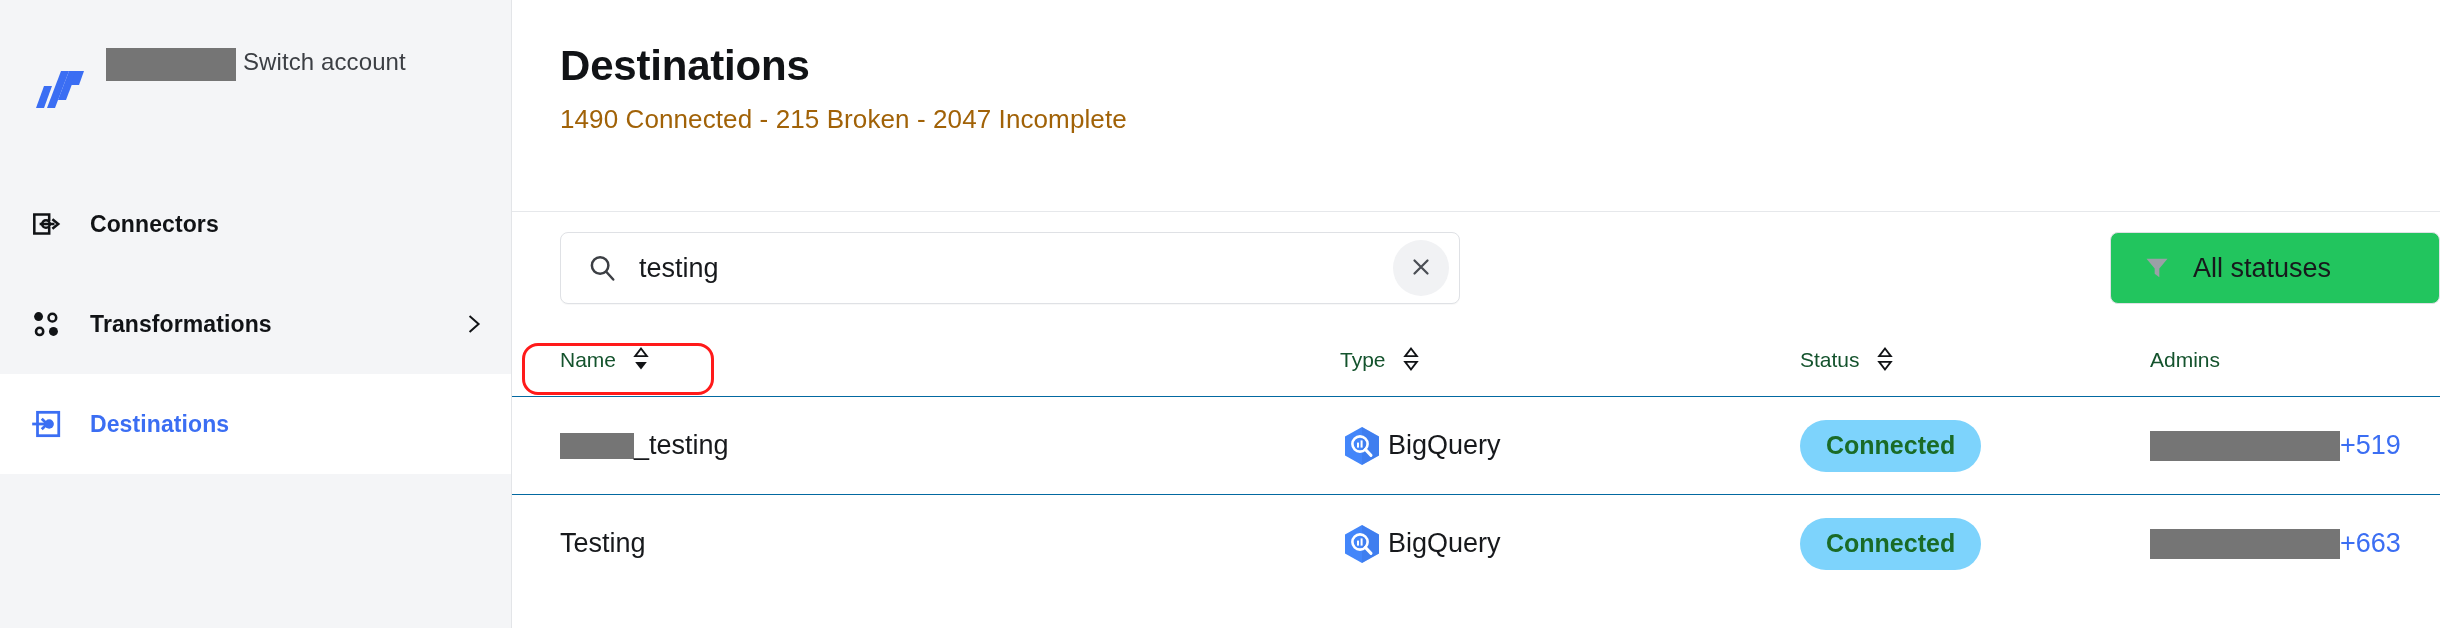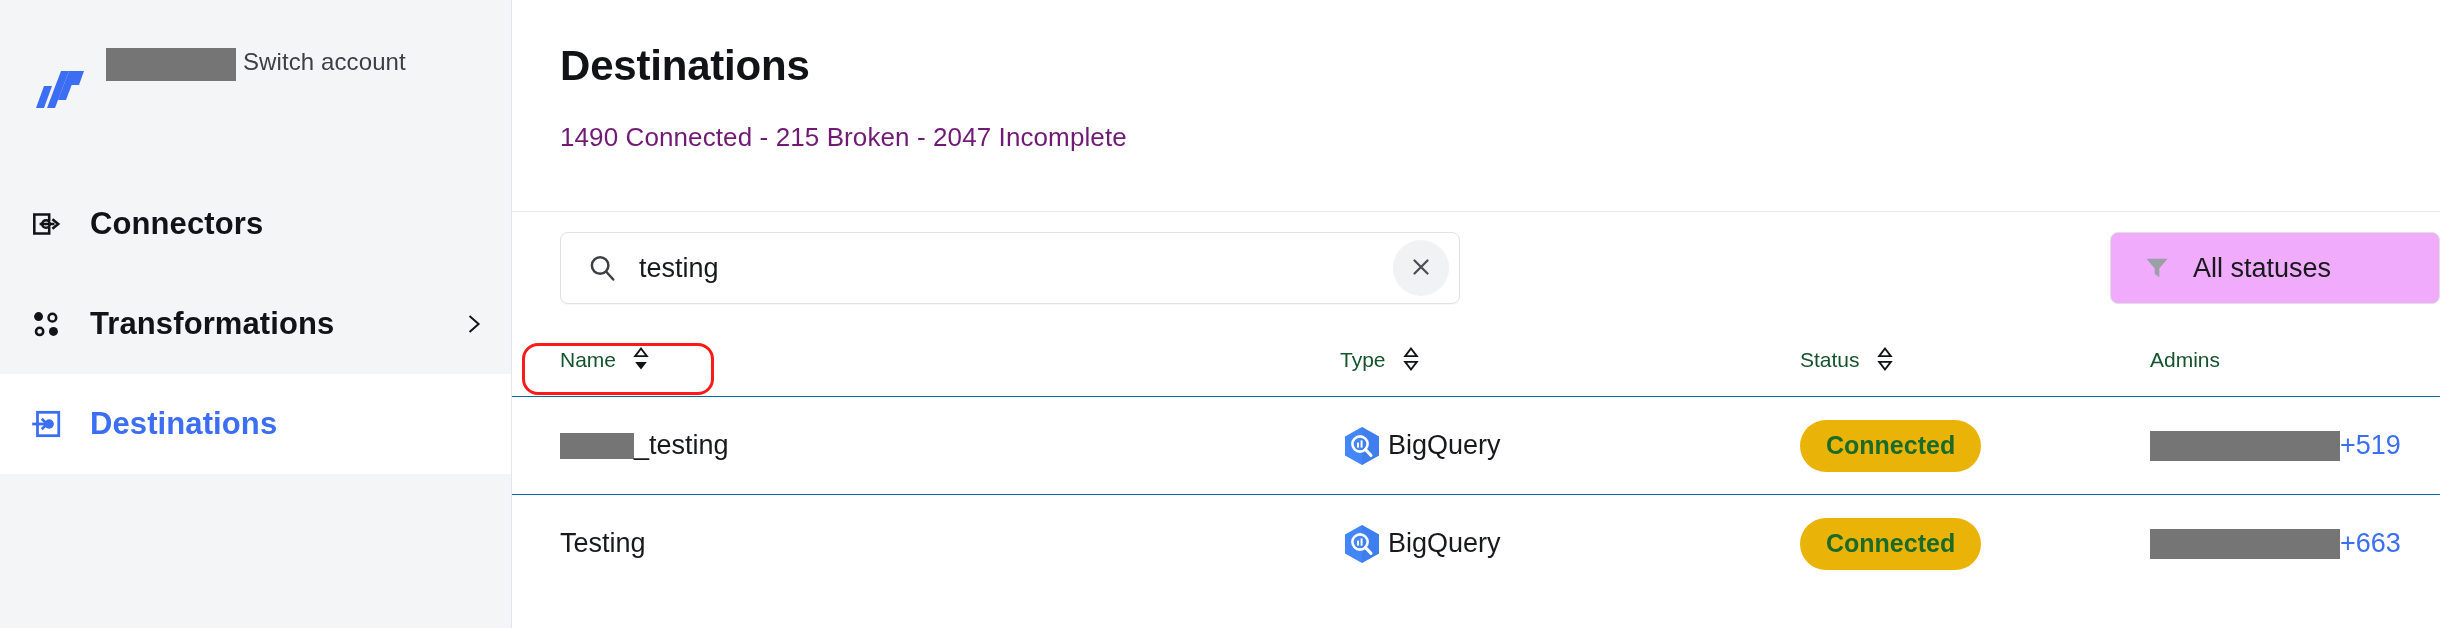--- a/index.html
+++ b/index.html
@@ -63,21 +63,21 @@
     padding-right: 26px;
     position: relative;
   }
   .nav-item .nav-icon {
     width: 44px; height: 44px;
     flex: 0 0 44px;
     display: flex; align-items: center; justify-content: center;
   }
   .nav-label {
     margin-left: 22px;
-    font-size: 31px;
+    font-size: 23px;
     font-weight: bold;
     color: #111316;
     letter-spacing: 0.1px;
   }
   .nav-item.active { background: #ffffff; }
   .nav-item.active .nav-label { color: #3b6ef3; }
   .nav-chevron {
     margin-left: auto;
     width: 22px; height: 22px;
     display: flex; align-items: center; justify-content: center;
@@ -97,23 +97,23 @@
     border-bottom: 1px solid #e6e8eb;
   }
   .page-title {
     font-size: 42px;
     font-weight: bold;
     color: #111316;
     letter-spacing: -0.2px;
     line-height: 1.15;
   }
   .page-subtitle {
-    margin-top: 32px;
+    margin-top: 14px;
     font-size: 26px;
-    color: #701a75;
+    color: #a16207;
     letter-spacing: 0.1px;
   }
 
   .toolbar {
     display: flex;
     align-items: center;
     padding: 0 0 0 48px;
     height: 112px;
   }
   .search-box {
@@ -147,21 +147,21 @@
     display: flex; align-items: center; justify-content: center;
     cursor: pointer;
     flex: 0 0 56px;
   }
   .filter-wrap { margin-left: auto; padding-right: 0; }
   .filter-btn {
     height: 72px;
     min-width: 330px;
     border: 1px solid #dfe1e5;
     border-radius: 8px;
-    background: #f0abfc;
+    background: #22c55e;
     display: flex; align-items: center;
     padding: 0 30px 0 32px;
     cursor: pointer;
     font-family: inherit;
   }
   .filter-icon { width: 28px; height: 28px; flex: 0 0 28px; display:flex; }
   .filter-label { margin-left: 22px; font-size: 27px; color: #17191c; white-space: nowrap; }
 
   
   .table { width: 100%; }
@@ -189,21 +189,21 @@
   .name-redact { width: 74px; height: 26px; }
 
   .type-cell { display: flex; align-items: center; }
   .type-icon { width: 44px; height: 44px; flex: 0 0 44px; }
   .type-label { margin-left: 4px; font-size: 27px; color: #17191c; }
 
   .badge {
     display: inline-flex; align-items: center; justify-content: center;
     height: 52px; padding: 0 26px;
     border-radius: 26px;
-    background: #eab308;
+    background: #7dd3fc;
     color: #1a6b27;
     font-size: 25px;
     font-weight: bold;
   }
   .admins-cell { display: flex; align-items: center; }
   .admins-redact { width: 190px; height: 30px; }
   .admins-more { color: #3b6ef3; font-size: 27px; margin-left: 0px; }
 
   
   .annot-box {

